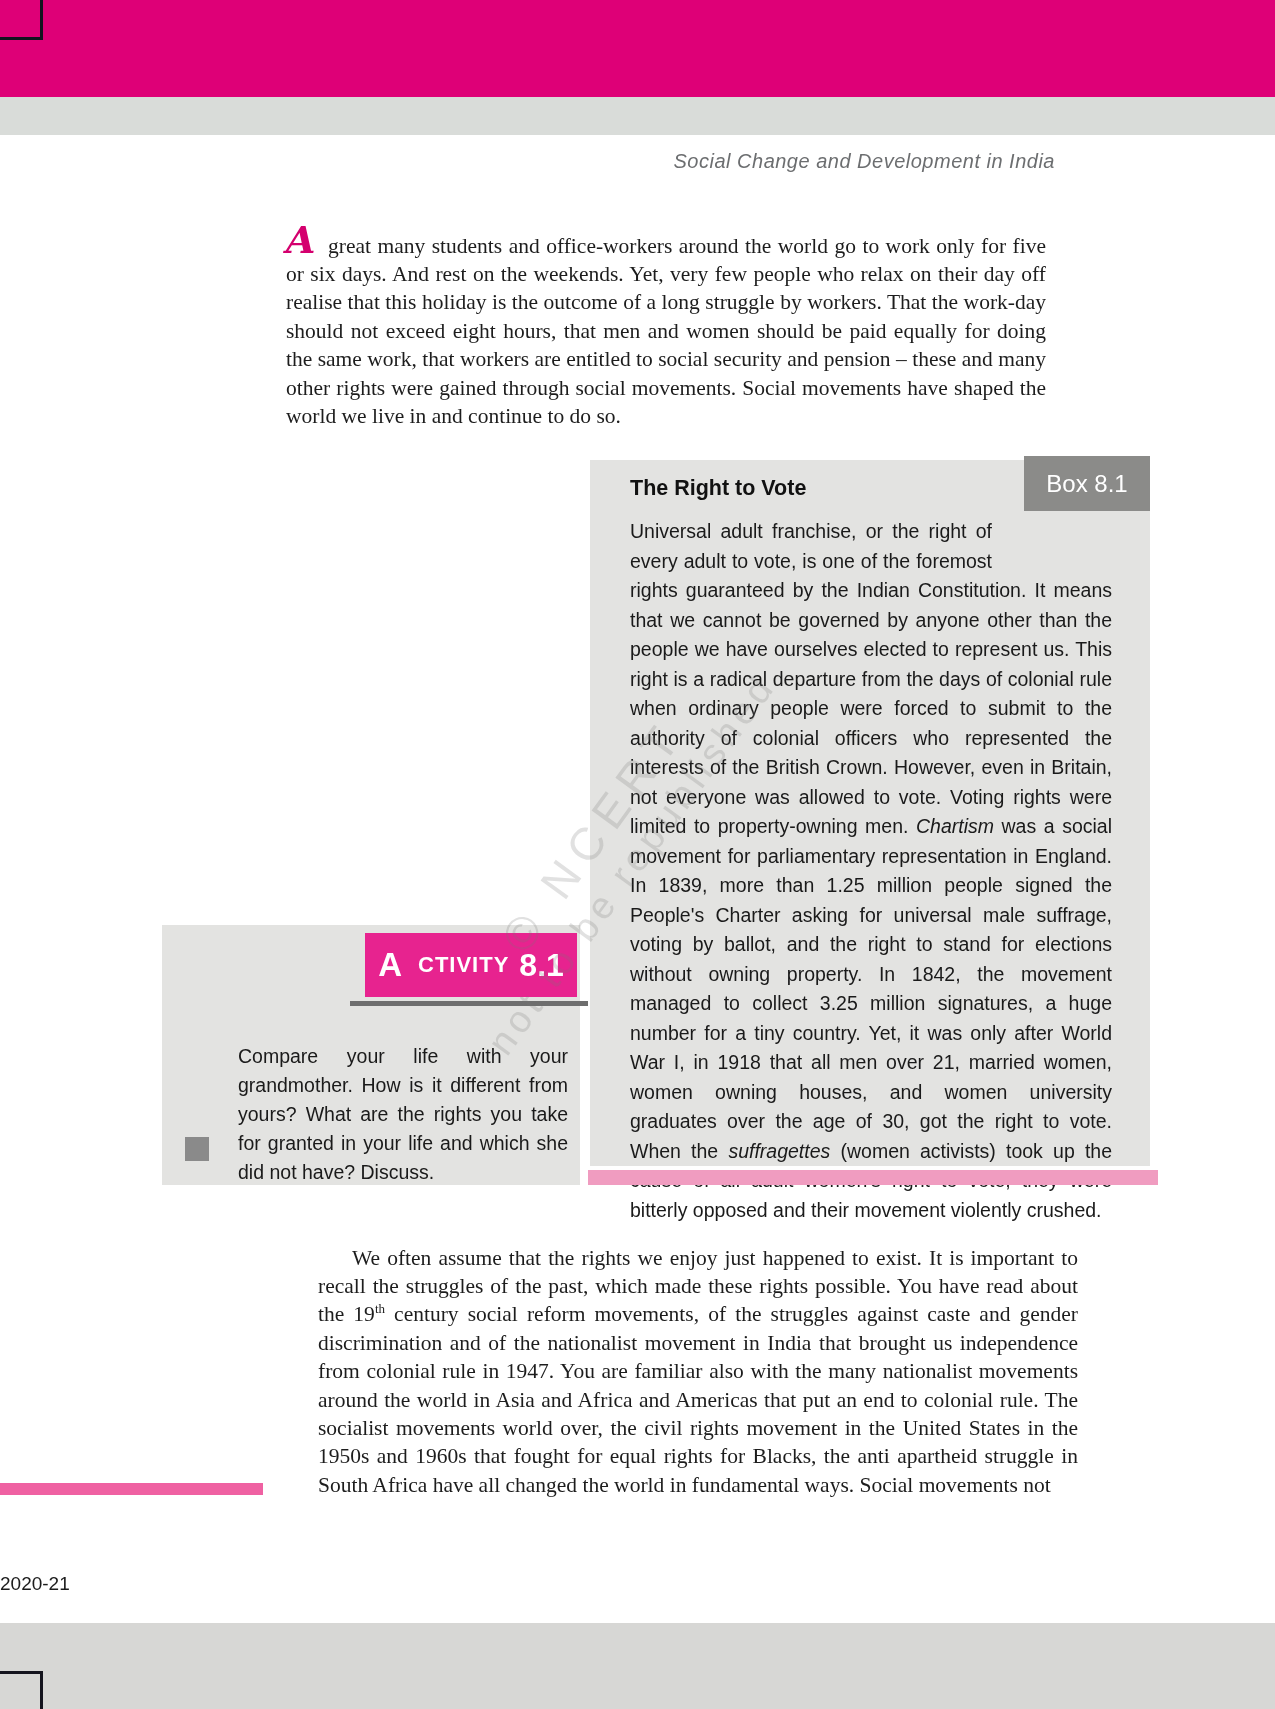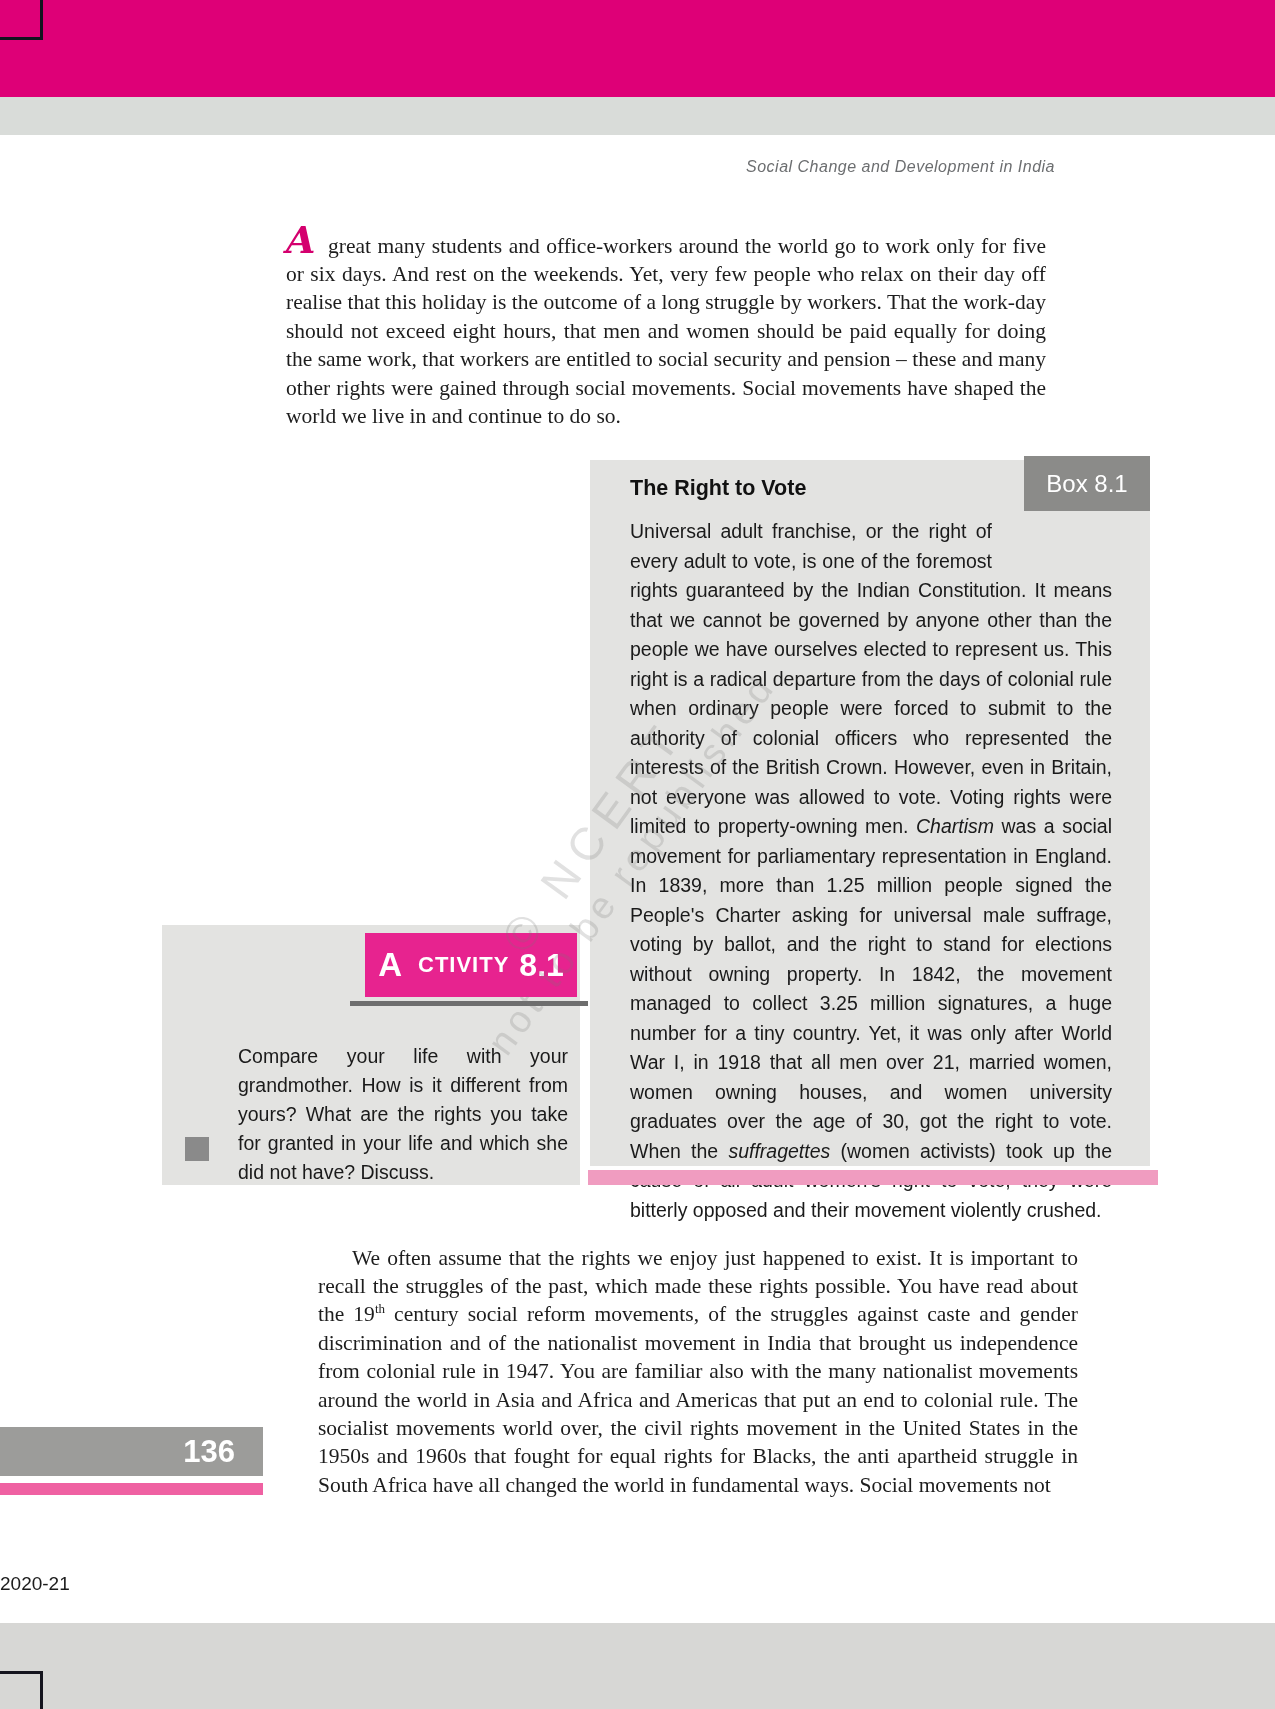--- a/index.html
+++ b/index.html
@@ -5,23 +5,23 @@
   html,body{margin:0;padding:0;background:#ffffff;}
   .page{position:relative;width:1275px;height:1709px;background:#ffffff;overflow:hidden;
         font-family:"Liberation Serif", serif;color:#1d1d1d;}
 
   
   .top-banner{position:absolute;left:0;top:0;width:1275px;height:97px;background:#de0077;}
   .corner-mark-top{position:absolute;left:0;top:0;width:40px;height:37px;
         border-right:3px solid #14141e;border-bottom:3px solid #14141e;z-index:5;}
   .header-strip{position:absolute;left:0;top:97px;width:1275px;height:38px;background:#d9dcd9;}
 
-  .running-header{position:absolute;top:158px;right:220px;
+  .running-header{position:absolute;top:150px;right:220px;
         font-family:"Liberation Sans", sans-serif;font-style:italic;
-        font-size:16px;color:#6c6e70;letter-spacing:0.5px;}
+        font-size:20px;color:#6c6e70;letter-spacing:0.5px;}
 
   
   .intro-para{position:absolute;left:286px;top:210px;width:760px;
         font-size:21.5px;line-height:28.4px;text-align:justify;}
   .dropcap{font-family:"DejaVu Serif", serif;font-style:italic;font-weight:bold;
         font-size:38px;color:#d4006e;margin-right:6px;line-height:0;}
 
   
   .vote-box{position:absolute;left:590px;top:460px;width:560px;height:706px;
         background:#e3e3e1;box-sizing:border-box;padding:16px 22px 0 24px;z-index:1;}
@@ -109,20 +109,19 @@
     <span class="init">A</span>
       <span class="rest">CTIVITY</span>
       <span class="num">8.1</span>
   </div>
   <div class="activity-rule"></div>
   <p class="activity-text">Compare your life with your grandmother. How is it different from yours? What are the rights you take for granted in your life and which she did not have? Discuss.</p>
   <div class="activity-bullet"></div>
 
   <p class="closing-para"><span>We often assume that the rights we enjoy just happened to exist. It is important to recall the struggles of the past, which made these rights possible. You have read about the 19</span><sup>th</sup><span> century social reform movements, of the struggles against caste and gender discrimination and of the nationalist movement in India that brought us independence from colonial rule in 1947.  You are familiar also with the many nationalist movements around the world in Asia and Africa and Americas that put an end to colonial rule. The socialist movements world over, the civil rights movement in the United States in the 1950s and 1960s that fought for equal rights for Blacks, the anti apartheid struggle in South Africa have all changed the world in fundamental ways. Social movements not</span></p>
 
-  <div class="pagenum-bar">136</div>
   <div class="pagenum-pink"></div>
 
   <div class="footer-band"></div>
   <div class="footer-text">2020-21</div>
   <div class="corner-mark-bottom"></div>
 
 </div>
 
 </body></html>

